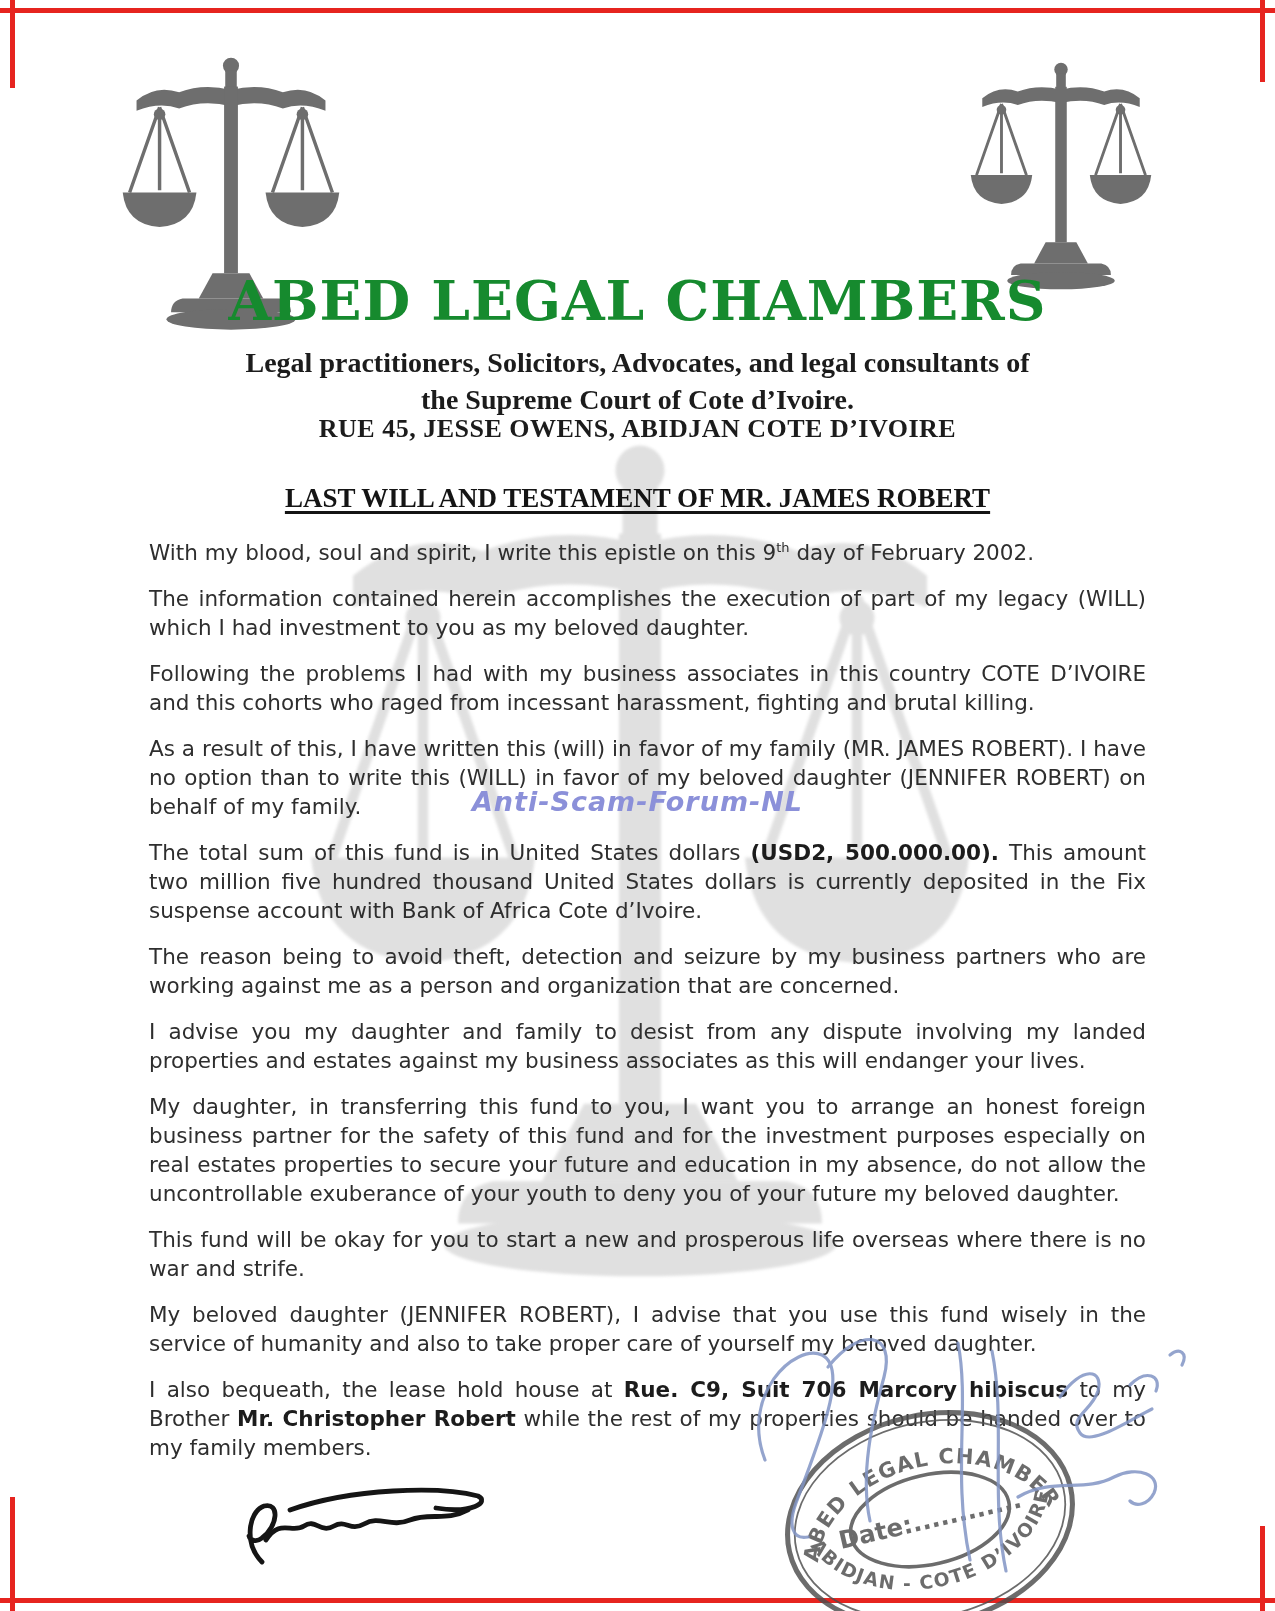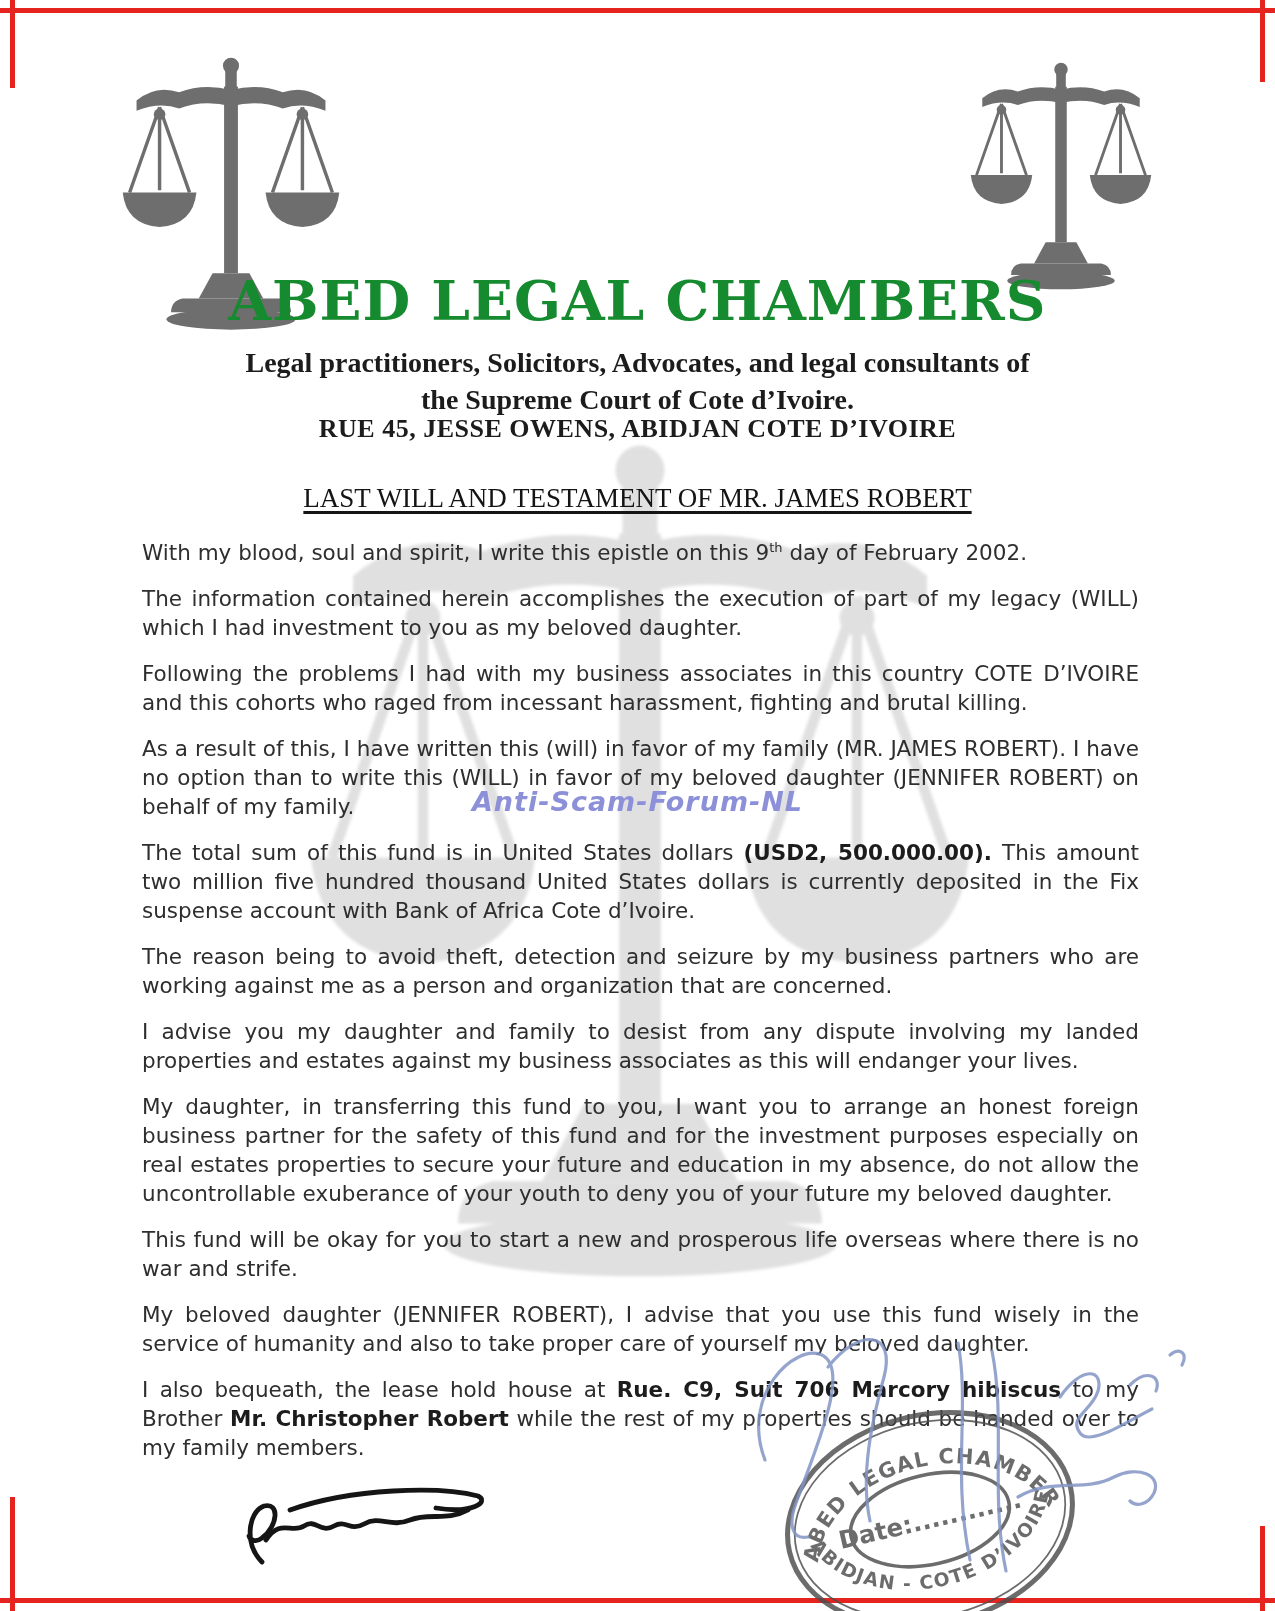--- a/index.html
+++ b/index.html
@@ -32,29 +32,29 @@
   }
   .hdr-sub {
     top:344px; font-family:"Liberation Serif",serif; font-weight:bold;
     font-size:28px; line-height:37px; color:#1c1c1c;
   }
   .hdr-addr {
     top:414px; font-family:"Liberation Serif",serif; font-weight:bold;
     font-size:26px; letter-spacing:.5px; color:#1c1c1c;
   }
   .doc-heading {
-    top:483px; font-family:"Liberation Serif",serif; font-weight:normal;
+    top:483px; font-family:"Liberation Serif",serif; font-weight:bold;
     font-size:27px; color:#141414;
   }
   .doc-heading span {
     text-decoration:underline; text-decoration-thickness:2.5px; text-underline-offset:4px;
   }
 
   .body-text {
-    position:absolute; left:142px; top:538px; width:997px; z-index:1;
+    position:absolute; left:149px; top:538px; width:997px; z-index:1;
     font-size:21.5px; line-height:29px; text-align:justify; color:#2e2e2e;
   }
   .body-text p { margin:0 0 17px 0; }
   .body-text .b { font-weight:700; color:#1c1c1c; }
   .body-text sup { font-size:13px; line-height:0; }
 
   .asf {
     position:absolute; left:0; top:786px; width:100%; text-align:center; z-index:2;
     font-weight:bold; font-style:italic; font-size:27px; letter-spacing:1px;
     color:#8b90d9;

